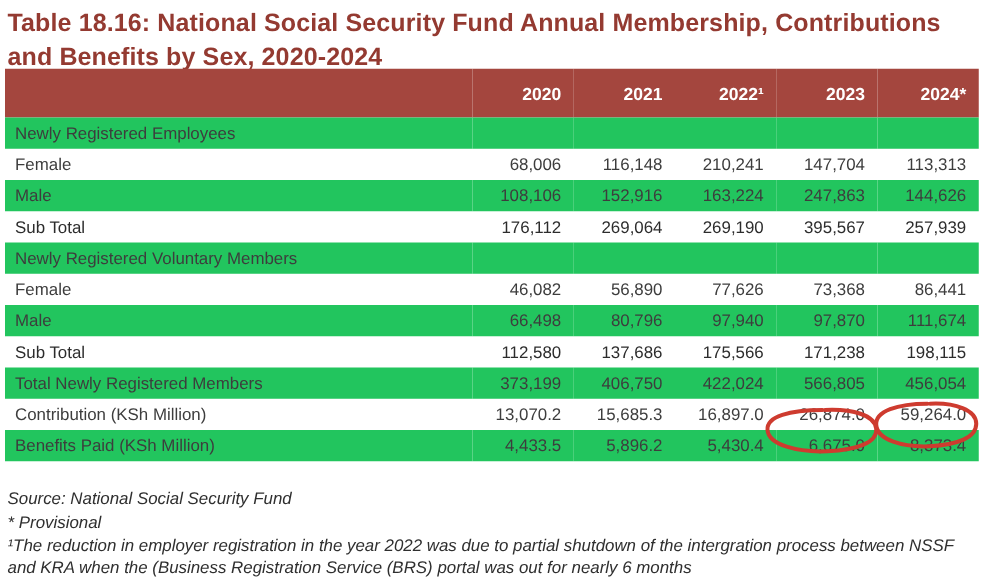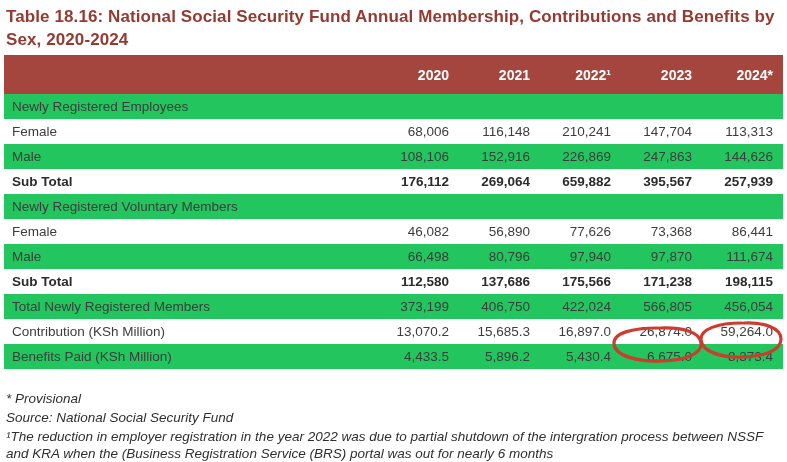--- a/index.html
+++ b/index.html
@@ -6,21 +6,21 @@
   html, body { background: #ffffff; }
   body {
     width: 787px; height: 462px;
     position: relative;
     font-family: "Liberation Sans", "DejaVu Sans", sans-serif;
     overflow: hidden;
   }
   .page { position: absolute; inset: 0; }
   .title {
     position: absolute; left: 6px; top: 6px; width: 770px;
-    font-size: 17px; font-weight: bold; line-height: 1.35;
+    font-size: 20px; font-weight: bold; line-height: 1.35;
     color: #943a31; letter-spacing: 0.1px;
   }
   table.nssf {
     position: absolute; left: 4px; top: 55px; width: 779px;
     border-collapse: collapse; table-layout: fixed;
     font-size: 13.5px; color: #3d3d3d;
   }
   table.nssf col.lbl { width: 374px; }
   table.nssf col.yr  { width: 81px; }
   table.nssf thead th {
@@ -28,21 +28,21 @@
     text-align: right; padding: 6px 10px 6px 0; height: 39px;
     font-size: 14px;
   }
   table.nssf thead th.lblh { text-align: left; padding-left: 8px; }
   table.nssf td {
     height: 25px; padding: 3px 10px 3px 0;
     text-align: right; vertical-align: middle; white-space: nowrap;
   }
   table.nssf td.lbl { text-align: left; padding-left: 8px; }
   tr.stripe td { background: #22c55e; }
-  tr.bold td { font-weight: bold; color: #2c2c2c; }
+  tr.bold td { font-weight: normal; color: #2c2c2c; }
   .footer {
     position: absolute; left: 6px; top: 390px; width: 776px;
     font-style: italic; font-size: 13.5px; line-height: 1.32; color: #2f2f2f;
   }
   .footer .fline { margin-bottom: 1px; }
   svg.overlay {
     position: absolute; inset: 0; width: 787px; height: 462px;
     pointer-events: none;
   }
 </style>
@@ -86,29 +86,29 @@
           <td>68,006</td>
           <td>116,148</td>
           <td>210,241</td>
           <td>147,704</td>
           <td>113,313</td>
         </tr>
         <tr class="stripe">
           <td class="lbl">Male</td>
           <td>108,106</td>
           <td>152,916</td>
-          <td>226,869</td>
+          <td>163,224</td>
           <td>247,863</td>
           <td>144,626</td>
         </tr>
         <tr class="bold">
           <td class="lbl">Sub Total</td>
           <td>176,112</td>
           <td>269,064</td>
-          <td>659,882</td>
+          <td>269,190</td>
           <td>395,567</td>
           <td>257,939</td>
         </tr>
         <tr class="stripe">
           <td class="lbl">Newly Registered Voluntary Members</td>
           <td></td>
           <td></td>
           <td></td>
           <td></td>
           <td></td>
@@ -163,18 +163,18 @@
         </tr>
       </tbody>
   </table>
 
   <svg class="overlay" viewBox="0 0 787 462" xmlns="http://www.w3.org/2000/svg">
     <path d="M 658 328 C 632 328, 613 333, 614 344 C 615 356, 638 362, 662 361 C 686 360, 702 354, 701 343 C 700 332, 682 327, 660 328" fill="none" stroke="#ce3b2f" stroke-width="3.2" stroke-linecap="round"></path>
     <path d="M 742 323 C 718 323, 700 329, 701 340 C 702 352, 722 358, 744 357 C 766 356, 781 350, 781 339 C 781 328, 764 322, 744 323" fill="none" stroke="#ce3b2f" stroke-width="3.2" stroke-linecap="round"></path>
   </svg>
 
   <div class="footer">
+    <div class="fline">Source: National Social Security Fund</div>
     <div class="fline">* Provisional</div>
-    <div class="fline">Source: National Social Security Fund</div>
     <div class="fline">¹The reduction in employer registration in the year 2022 was due to partial shutdown of the intergration process between NSSF and KRA when the (Business Registration Service (BRS) portal was out for nearly 6 months</div>
   </div>
 
 </div>
 
 </body></html>

